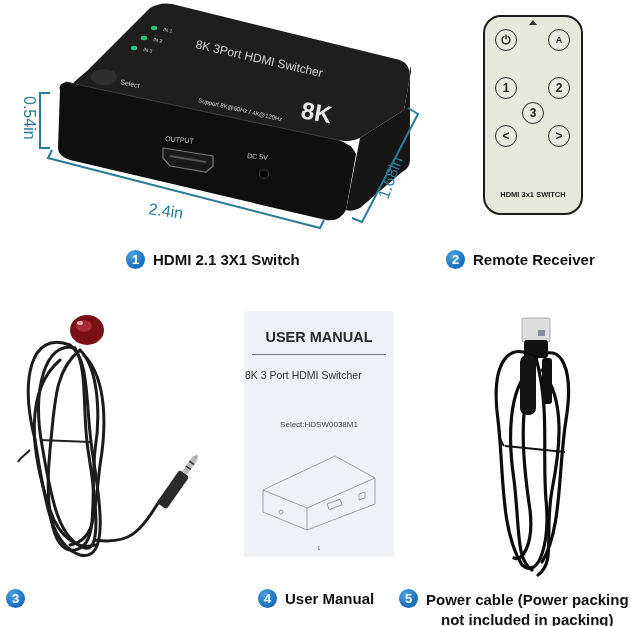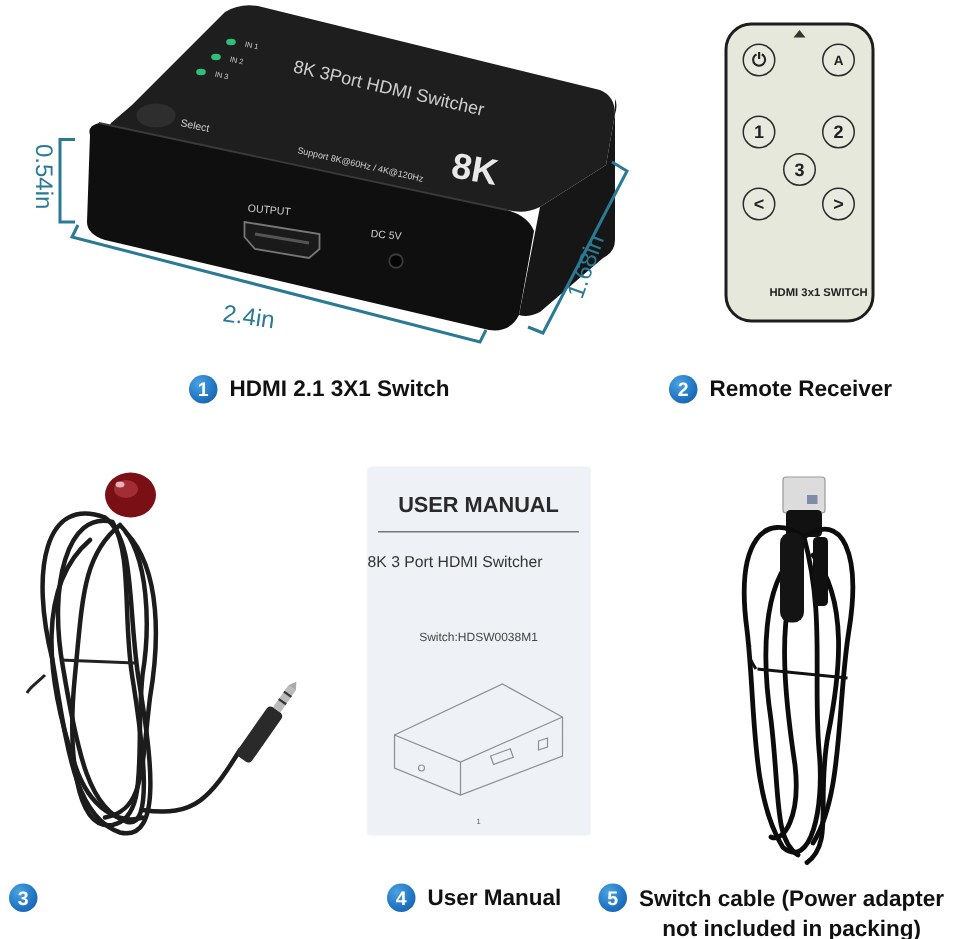--- a/index.html
+++ b/index.html
@@ -34,22 +34,22 @@
     background: #e6e8dc; border: 2.5px solid #1d1d1d; border-radius: 18px;
   }
   .r-btn {
     position: absolute; width: 22px; height: 22px; border-radius: 50%;
     border: 1.6px solid #2c2c2c; background: #e8eadf;
     font-size: 12px; font-weight: 700; color: #222;
     display: flex; align-items: center; justify-content: center;
   }
   .r-tri { position: absolute; left: 44px; top: 3px; width: 0; height: 0;
     border-left: 4px solid transparent; border-right: 4px solid transparent; border-bottom: 5px solid #333; }
-  .r-label { position: absolute; left: 0; width: 100%; top: 173px; 
-    font-size: 7.5px; font-weight: 700; color: #222; margin-left: 28px; }
+  .r-label { position: absolute; left: 0; width: 100%; top: 173px; text-align: center;
+    font-size: 7.5px; font-weight: 700; color: #222; }
 
   
   .manual {
     left: 245px; top: 312px; width: 148px; height: 244px;
     background: #eef1f5; box-shadow: 0 0 2px rgba(0,0,0,0.15);
   }
   .man-title { position: absolute; top: 17px; left: 0; width: 100%; text-align: center;
     font-size: 14.5px; font-weight: 700; color: #2a2a2a; }
   .man-rule { position: absolute; top: 42px; left: 7px; width: 134px; height: 1px; background: #777; }
   .man-sub { position: absolute; top: 57px; left: 0; width: 100%; text-align: left;
@@ -155,21 +155,21 @@
 </div>
 
 <div class="caption" style="left:6px; top:590px;">
   <span class="badge">3</span>
 </div>
 
 <div class="abs manual">
   <div class="man-title">USER MANUAL</div>
   <div class="man-rule"></div>
   <div class="man-sub">8K 3 Port HDMI Switcher</div>
-  <div class="man-model">Switch:HDSW0038M1</div>
+  <div class="man-model">Select:HDSW0038M1</div>
   <svg class="abs" style="left:12px; top:138px;" width="124" height="84" viewBox="0 0 124 84">
     <g fill="none" stroke="#8a8f96" stroke-width="0.8">
       <path d="M6 40 L78 6 L118 28 L118 54 L50 80 L6 62 Z"></path>
       <path d="M6 40 L50 58 L118 28"></path>
       <path d="M50 58 L50 80"></path>
       <rect x="70" y="54" width="14" height="6" transform="rotate(-20 70 54)"></rect>
       <circle cx="24" cy="62" r="2"></circle>
       <path d="M102 44 L108 42 L108 48 L102 50 Z"></path>
     </g>
   </svg>
@@ -199,16 +199,16 @@
 
     <rect x="72" y="58" width="10" height="46" rx="3" fill="#101010"></rect>
 
     <path d="M35 146 L95 152 M34 146 C30 140 28 136 30 130" stroke="#111" stroke-width="2" fill="none"></path>
   </svg>
 </div>
 
 <div class="caption" style="left:399px; top:590px;">
   <span class="badge">5</span>
   <span class="caption-multi">
-    <span style="display:block;">Switch cable (Power adapter</span>
+    <span style="display:block;">Power cable (Power packing</span>
     <span style="display:block;">not included in packing)</span>
   </span>
 </div>
 
 </body></html>

